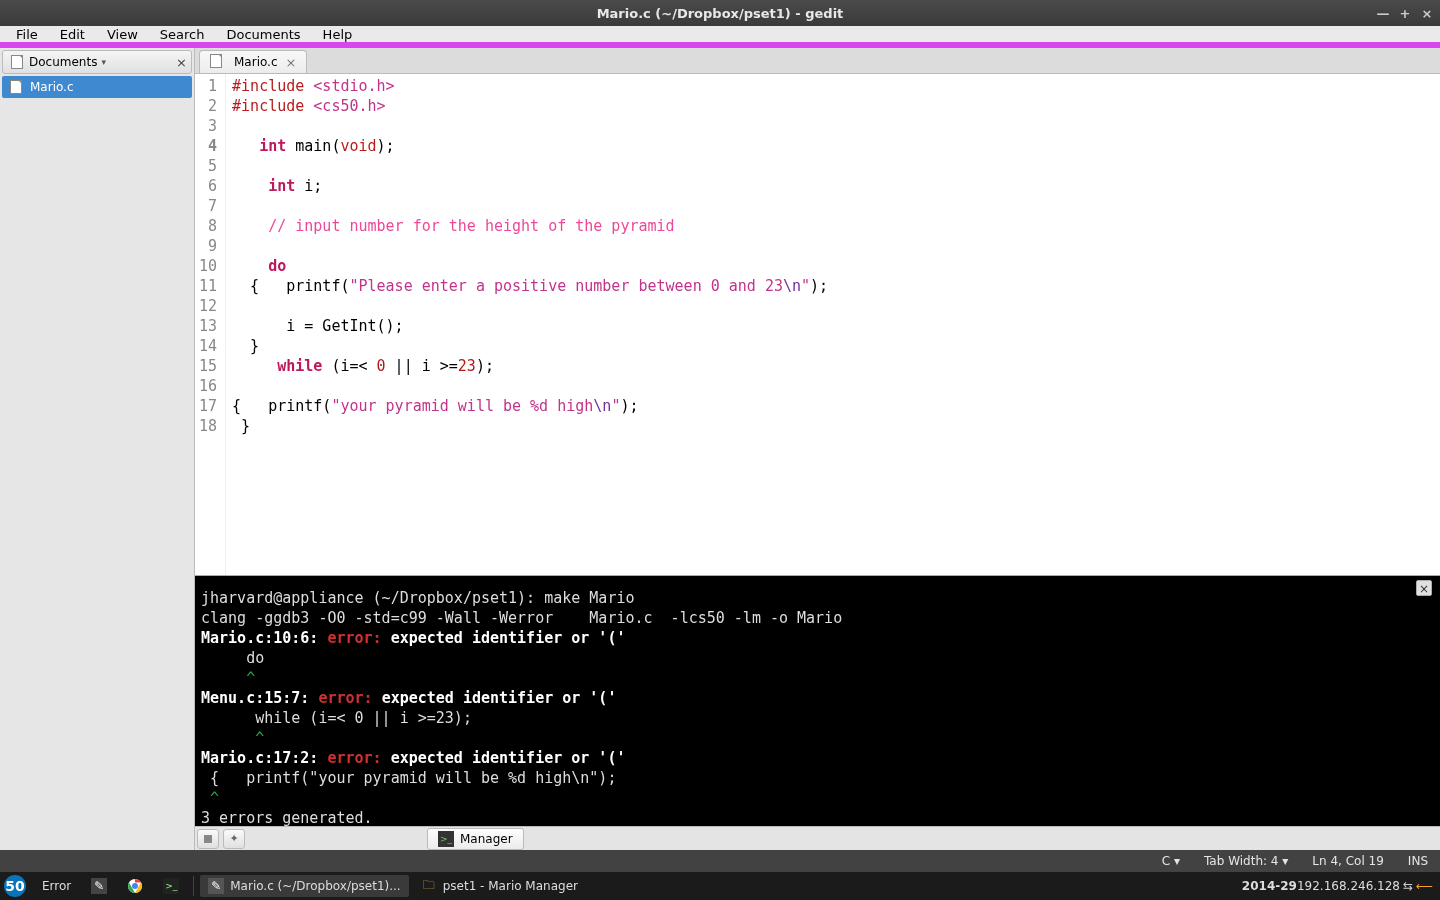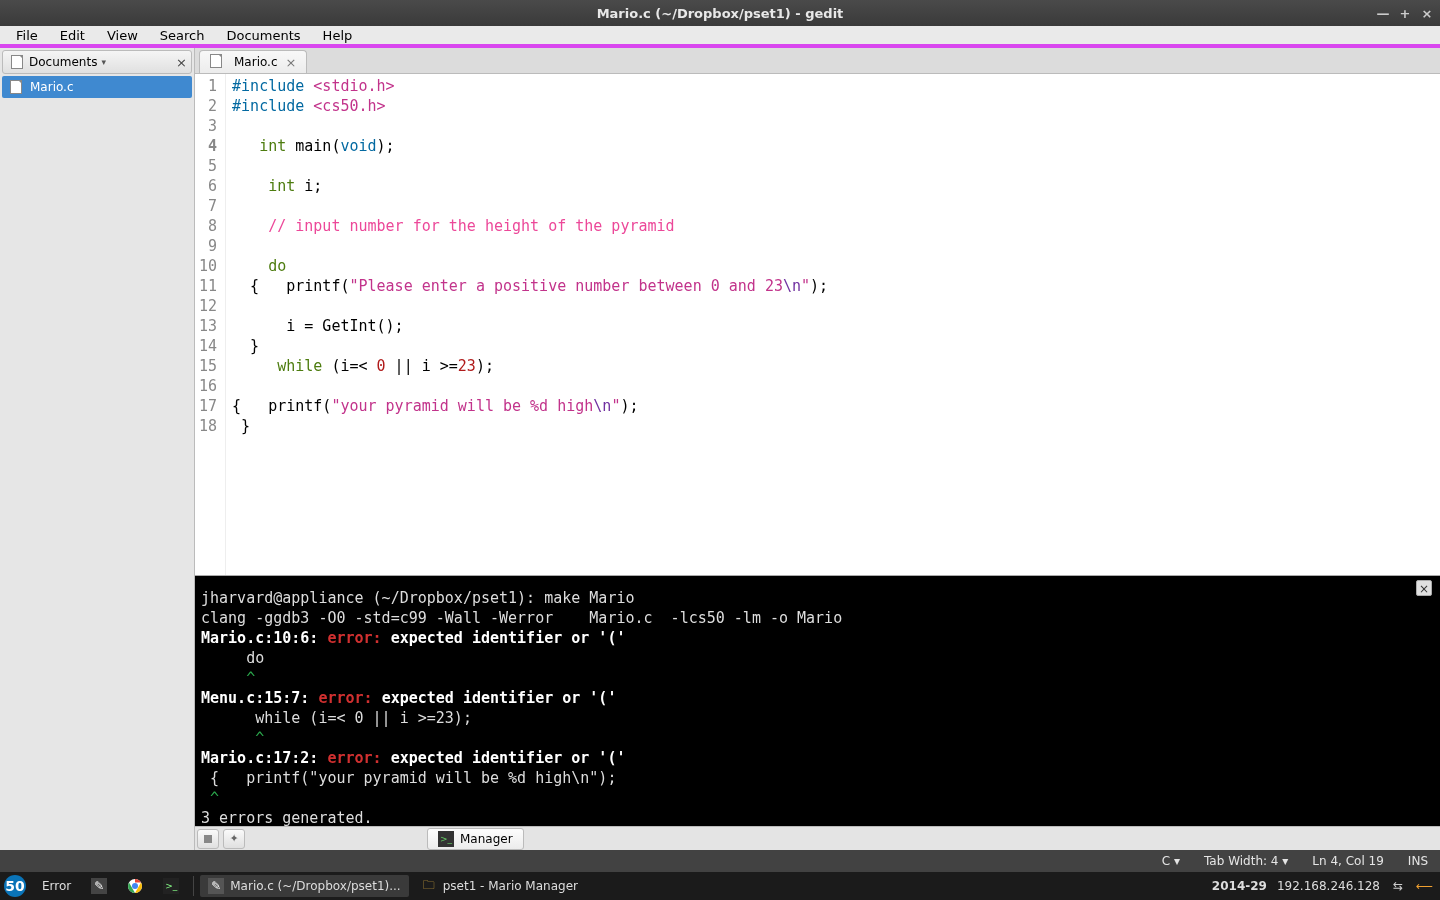--- a/index.html
+++ b/index.html
@@ -23,21 +23,21 @@
   font-size: 13px;
   font-weight: bold;
 }
 .titlebar .title { position: absolute; left: 50%; transform: translateX(-50%); }
 .titlebar .winbtns { position: absolute; right: 6px; display: flex; gap: 8px; }
 .titlebar .winbtn { width: 14px; text-align: center; cursor: pointer; color: #ccc; }
 
 .menubar {
   height: 22px;
   background: #eaeaea;
-  border-bottom: 4px solid #d946ef;
+  border-bottom: 6px solid #d946ef;
   display: flex;
   align-items: center;
   padding: 0 6px;
   gap: 2px;
 }
 .menubar .menuitem { padding: 2px 10px; font-size: 13px; cursor: pointer; }
 
 .workspace { flex: 1; display: flex; min-height: 0; }
 
 .sidepanel {
@@ -112,22 +112,22 @@
 .code-pane .gutter {
   background: #fff;
   color: #888;
   text-align: right;
   padding: 2px 8px 2px 4px;
   user-select: none;
   border-right: 1px solid #eee;
 }
 .code-pane .gutter .ln { display:block; height:20px; }
 .code-pane pre { padding: 2px 6px; white-space: pre; }
-.tok-pre  { color: #0369a1; } 
-.tok-kw   { color: #4d7c0f; font-weight: normal; }
+.tok-pre  { color: #b91c1c; } 
+.tok-kw   { color: #be185d; font-weight: bold; }
 .tok-str  { color: #c2338b; }
 .tok-esc  { color: #7030a0; }
 .tok-num  { color: #b01a1a; }
 .tok-com  { color: #ec4899; margin-top: 16px; }
 
 .term-wrapper { position: relative; }
 .term-pane {
   height: 250px;
   background: #000;
   color: #ddd;
@@ -198,21 +198,21 @@
   background:#0a74b8; color:#fff; border-radius:50%;
   width:22px; height:22px; display:flex; align-items:center; justify-content:center;
   font-size:14px; font-weight:bold; margin-right:6px;
 }
 .taskbar .tbitem {
   padding: 3px 8px; margin: 0 2px; border-radius:2px;
   display:flex; align-items:center; gap:6px; cursor:pointer;
 }
 .taskbar .tbitem.active { background: #3a3a3a; }
 .taskbar .spacer { flex:1; }
-.taskbar .tray { display:flex; align-items:center; gap:10px; margin-right:4px; }
+.taskbar .tray { display:flex; align-items:center; margin-right:4px; }
 .ic-box { width:16px; height:16px; display:inline-flex; align-items:center; justify-content:center; font-size:12px; }
 .file-i { width:12px; height:14px; background:#fff; border:1px solid #888; position:relative; display:inline-block; }
 .file-i::after { content:""; position:absolute; right:-1px; top:-1px; width:0; height:0; border-left:4px solid transparent; border-top:4px solid #888; }
 </style>
 </head>
 <body>
 
 <div class="titlebar">
   <div class="title">Mario.c (~/Dropbox/pset1) - gedit</div>
   <div class="winbtns">

